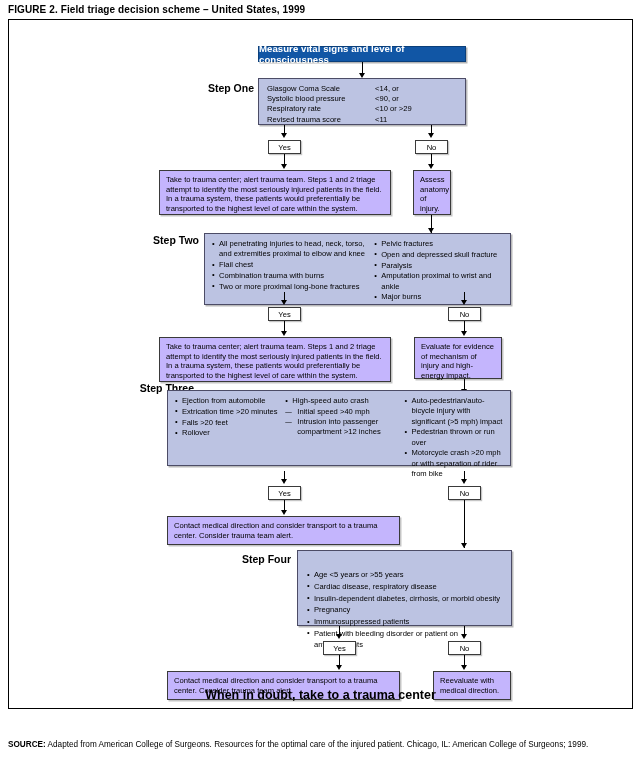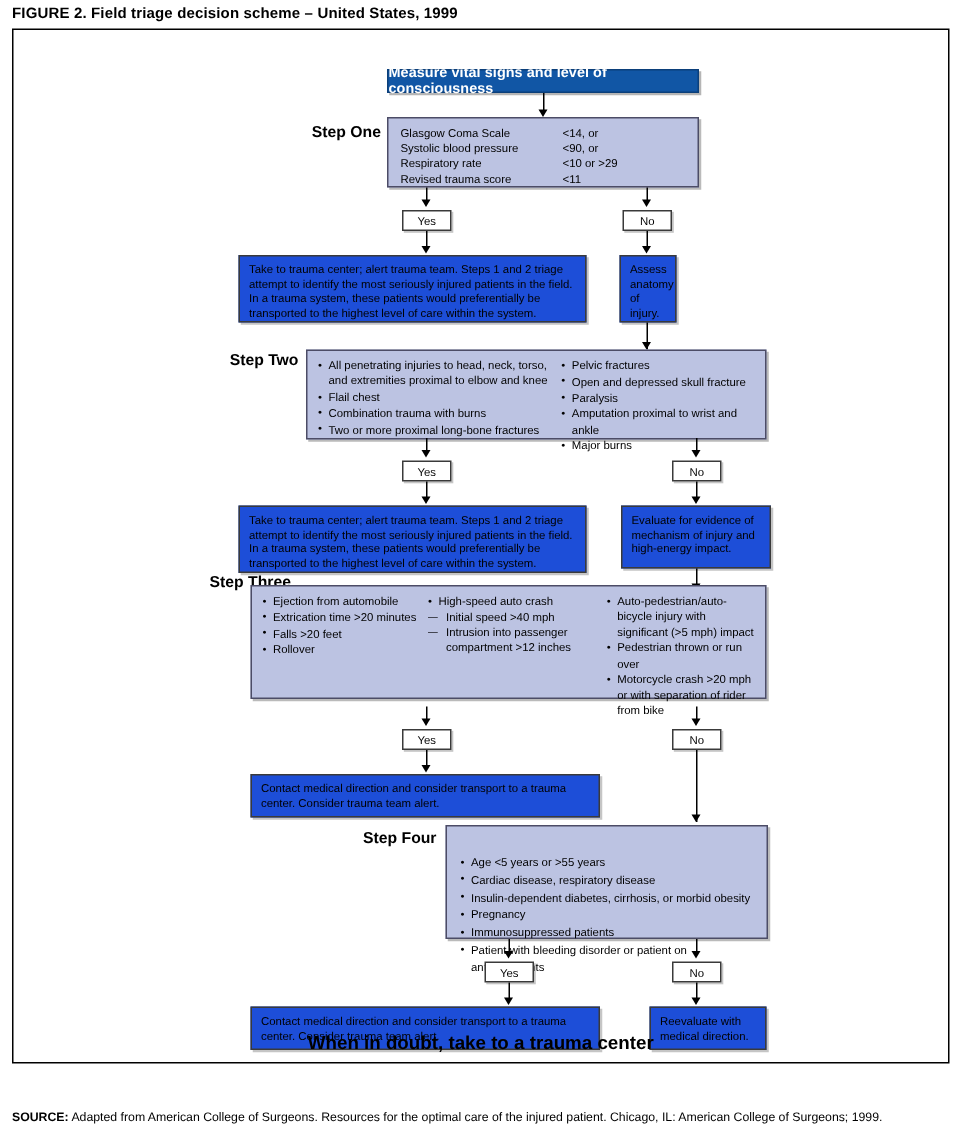--- a/index.html
+++ b/index.html
@@ -61,21 +61,21 @@
     justify-content: center;
     letter-spacing: 0.05px;
     box-shadow: 1.5px 1.5px 0 rgba(120,120,120,0.55);
   }
   .criteria-box {
     background: #bcc3e2;
     border: 1px solid #4c4c66;
     box-shadow: 1.5px 1.5px 0 rgba(140,140,140,0.6);
   }
   .white-box {
-    background: #1d4ed8;
+    background: #c4b5fd;
     border: 1px solid #3a3a3a;
     box-shadow: 1.5px 1.5px 0 rgba(150,150,150,0.55);
     font-size: 7.6px;
     line-height: 9.6px;
     padding: 4px 6px;
   }
   .yn-box {
     background: #ffffff;
     border: 1px solid #3a3a3a;
     box-shadow: 1.2px 1.2px 0 rgba(150,150,150,0.55);
@@ -211,21 +211,21 @@
   <div class="vline" style="left:422px; top:134px; height:12px;"></div>
   <div class="arrowhead" style="left:418.5px; top:144px;"></div>
   <div class="node white-box" style="left:404px; top:150px; width:38px; height:45px;">
     <span>Assess anatomy of injury.</span>
   </div>
   <div class="vline" style="left:422px; top:195px; height:18px;"></div>
   <div class="arrowhead" style="left:418.5px; top:208px;"></div>
 
   <div class="step-label" style="left:80px; top:214px; width:110px;">Step Two</div>
 
-  <div class="node criteria-box" style="left:195px; top:213px; width:307px; height:60px;">
+  <div class="node criteria-box" style="left:195px; top:213px; width:307px; height:72px;">
     <div class="cols">
       <div class="col" style="width:170px;">
         <ul class="bl">
           <li>All penetrating injuries to head, neck, torso, and extremities proximal to elbow and knee</li>
           <li>Flail chest</li>
           <li>Combination trauma with burns</li>
           <li>Two or more proximal long-bone fractures</li>
         </ul>
       </div>
       <div class="col" style="width:135px;">
@@ -251,21 +251,21 @@
     <span>Take to trauma center; alert trauma team. Steps 1 and 2 triage attempt to identify the most seriously injured patients in the field. In a trauma system, these patients would preferentially be transported to the highest level of care within the system.</span>
   </div>
 
   <div class="vline" style="left:455px; top:272px; height:10px;"></div>
   <div class="arrowhead" style="left:451.5px; top:280px;"></div>
   <div class="node yn-box" style="left:439px; top:287px; width:33px; height:14px;">
     <span>No</span>
   </div>
   <div class="vline" style="left:455px; top:301px; height:12px;"></div>
   <div class="arrowhead" style="left:451.5px; top:311px;"></div>
-  <div class="node white-box" style="left:405px; top:317px; width:100px; height:42px;">
+  <div class="node white-box" style="left:405px; top:317px; width:88px; height:42px;">
     <span>Evaluate for evidence of mechanism of injury and high-energy impact.</span>
   </div>
   <div class="vline" style="left:455px; top:359px; height:14px;"></div>
   <div class="arrowhead" style="left:451.5px; top:369px;"></div>
 
   <div class="step-label" style="left:70px; top:362px; width:115px;">Step Three</div>
 
   <div class="node criteria-box" style="left:158px; top:370px; width:344px; height:76px;">
     <div class="cols">
       <div class="col" style="width:112px;">

